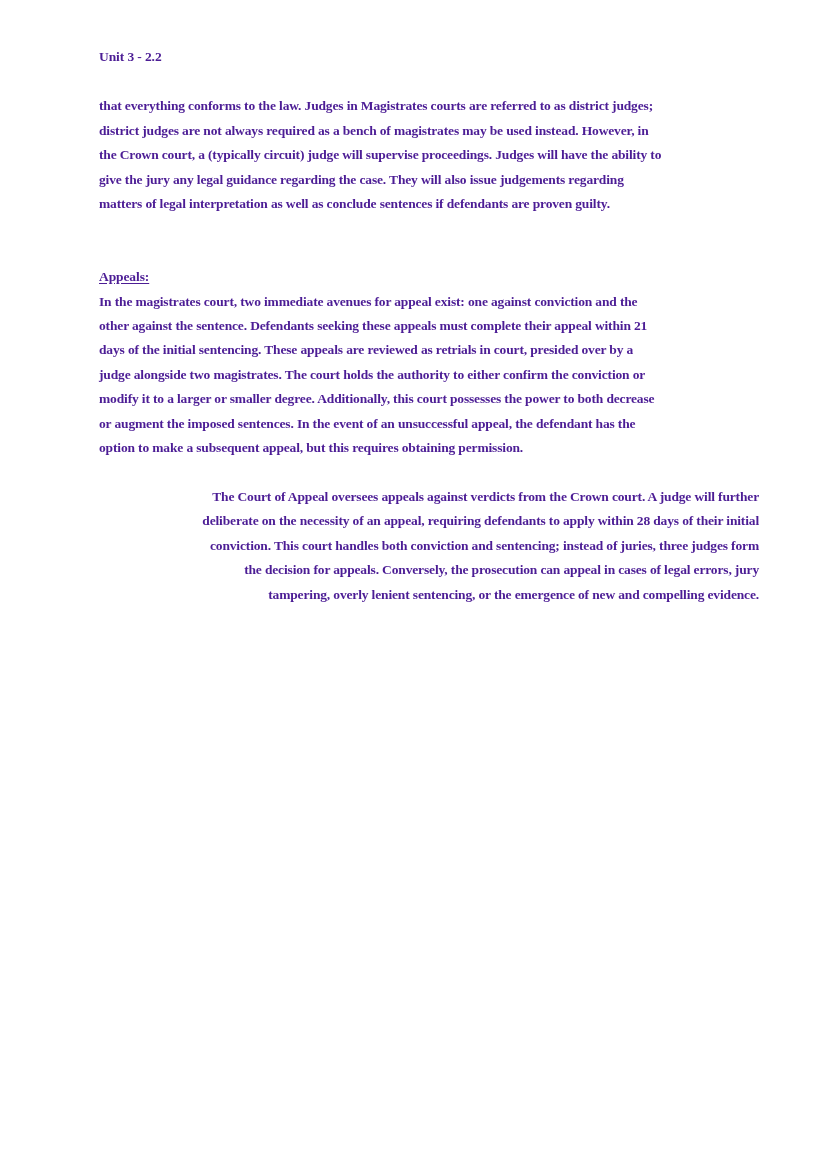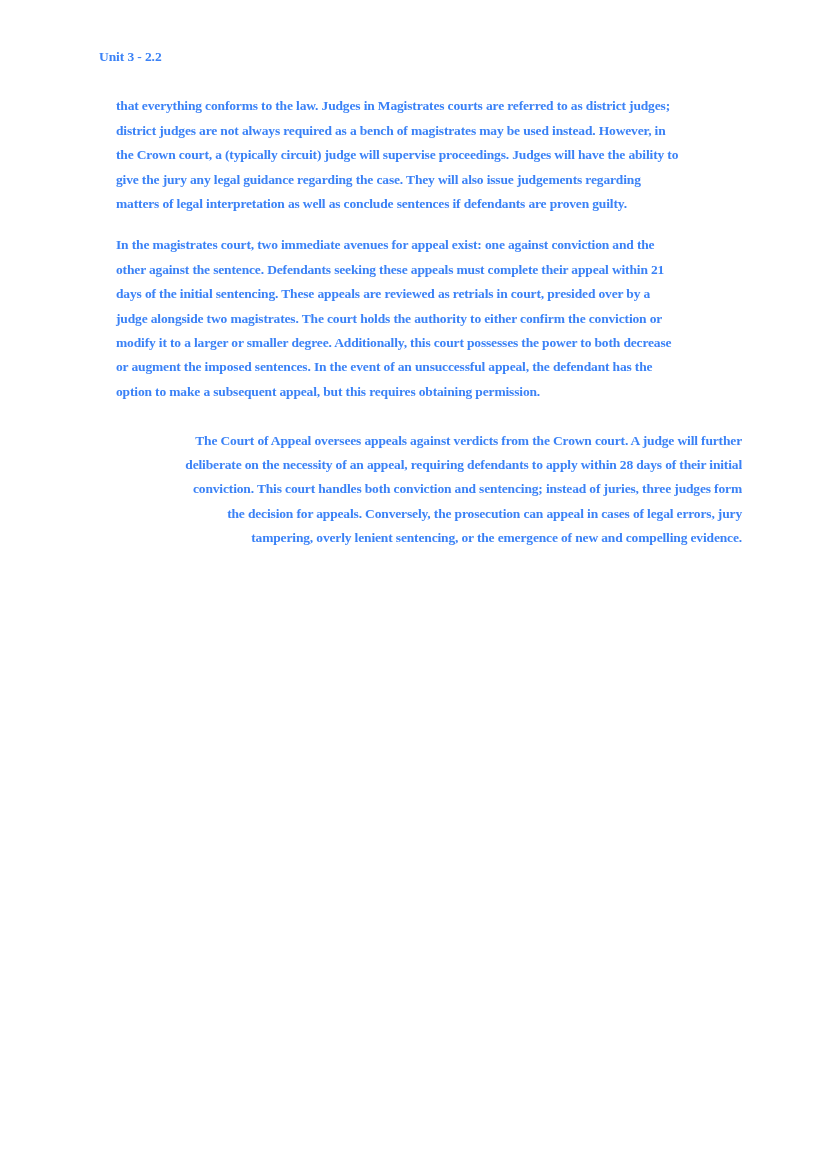--- a/index.html
+++ b/index.html
@@ -8,39 +8,39 @@
     background: #ffffff;
   }
   .page {
     position: relative;
     width: 828px;
     height: 1110px;
     background: #ffffff;
     overflow: hidden;
     font-family: "Liberation Serif", "DejaVu Serif", serif;
     font-weight: 700;
-    color: #3b82f6;
+    color: #4c1d95;
   }
   .content {
     position: absolute;
     left: 99px;
     top: 45px;
     width: 660px;
   }
   .doc-header {
     font-size: 13.5px;
     line-height: 24.4px;
     letter-spacing: -0.1px;
     margin: 0;
   }
   .para {
     font-size: 13.5px;
     line-height: 24.4px;
     letter-spacing: -0.15px;
-    margin: 17px;
+    margin: 0;
     white-space: pre;
   }
   .intro {
     margin-top: 25px;
   }
   .section-heading {
     font-size: 13.5px;
     line-height: 24.4px;
     letter-spacing: -0.1px;
     margin: 48.8px 0 0 0;
@@ -59,20 +59,21 @@
 <div class="page">
   <div class="content">
     <div class="doc-header">Unit 3 - 2.2</div>
 
     <p class="para intro">that everything conforms to the law. Judges in Magistrates courts are referred to as district judges;
 district judges are not always required as a bench of magistrates may be used instead. However, in
 the Crown court, a (typically circuit) judge will supervise proceedings. Judges will have the ability to
 give the jury any legal guidance regarding the case. They will also issue judgements regarding
 matters of legal interpretation as well as conclude sentences if defendants are proven guilty.</p>
 
+    <h2 class="section-heading">Appeals:</h2>
 
     <p class="para">In the magistrates court, two immediate avenues for appeal exist: one against conviction and the
 other against the sentence. Defendants seeking these appeals must complete their appeal within 21
 days of the initial sentencing. These appeals are reviewed as retrials in court, presided over by a
 judge alongside two magistrates. The court holds the authority to either confirm the conviction or
 modify it to a larger or smaller degree. Additionally, this court possesses the power to both decrease
 or augment the imposed sentences. In the event of an unsuccessful appeal, the defendant has the
 option to make a subsequent appeal, but this requires obtaining permission.</p>
 
     <p class="para gap">The Court of Appeal oversees appeals against verdicts from the Crown court. A judge will further

